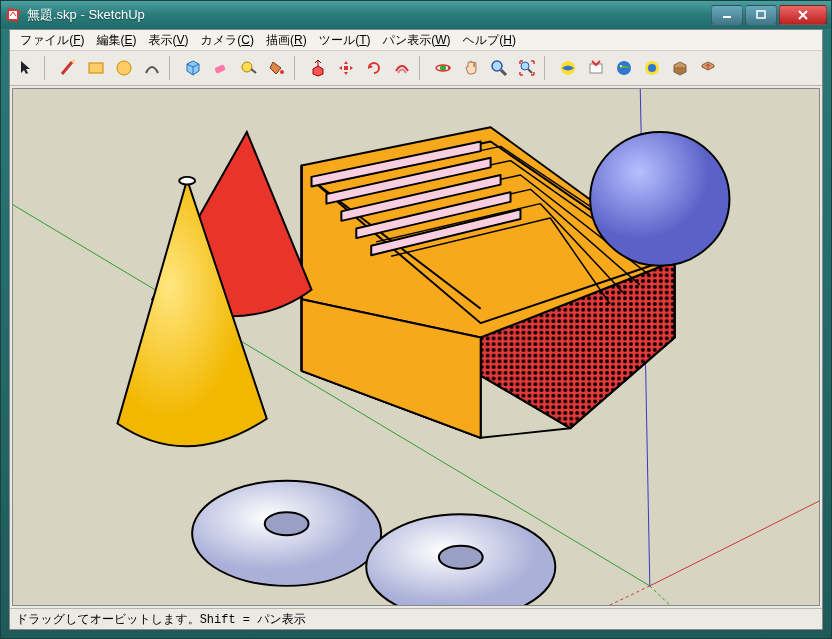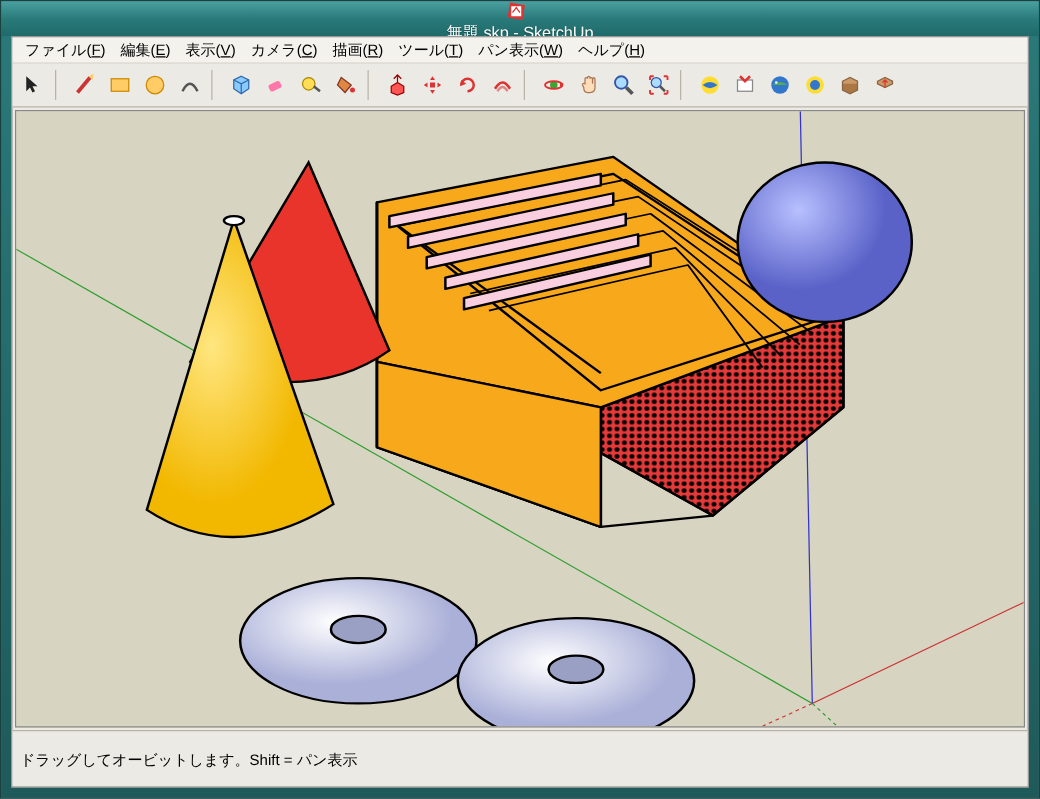--- a/index.html
+++ b/index.html
@@ -1,32 +1,32 @@
 <!DOCTYPE html>
 <html><head>
 <meta charset="utf-8">
 <style>
   html,body{margin:0;padding:0;font-family:"MS UI Gothic","Meiryo",sans-serif;font-size:12px;background:#5a8a8a;}
   .window{width:832px;height:639px;position:relative;background:linear-gradient(to bottom,#2a7a7a 0,#1f5a5a 100%);border:1px solid #1a4040;box-sizing:border-box;}
-  .titlebar{height:28px;background:linear-gradient(to bottom,#4aa0a0 0,#2a7a7a 50%,#1f6a6a 100%);display:flex;align-items:center;padding:0 4px;color:#fff;flex-direction:column;}
+  .titlebar{height:28px;background:linear-gradient(to bottom,#4aa0a0 0,#2a7a7a 50%,#1f6a6a 100%);display:flex;align-items:center;padding:0 4px;color:#fff;}
   .titlebar .appicon{width:16px;height:16px;margin-right:6px;display:flex;align-items:center;justify-content:center;}
   .titlebar .title{flex:1;font-size:13px;text-shadow:0 1px 1px rgba(0,0,0,.4);}
   .winbtns{display:flex;gap:2px;}
   .winbtn{width:30px;height:18px;border-radius:3px;display:flex;align-items:center;justify-content:center;font-size:11px;color:#fff;border:1px solid rgba(0,0,0,.3);}
   .winbtn.min,.winbtn.max{background:linear-gradient(to bottom,#6ab 0,#478 100%);}
   .winbtn.close{background:linear-gradient(to bottom,#e66 0,#b22 100%);width:46px;}
   .client{position:absolute;left:8px;right:8px;top:28px;bottom:8px;background:#eceae4;border:1px solid #888;box-sizing:border-box;display:flex;flex-direction:column;}
   .menubar{height:20px;background:#f4f2ec;border-bottom:1px solid #d4d0c8;display:flex;align-items:center;padding:0 4px;font-size:12px;}
   .menubar .menuitem{padding:2px 6px;cursor:default;}
   .menubar .menuitem u{text-decoration:underline;}
   .toolbar{height:30px;background:#eceae4;border-bottom:1px solid #b8b4a8;display:flex;align-items:center;padding:2px 4px;gap:2px;}
   .tbtn{width:24px;height:24px;display:flex;align-items:center;justify-content:center;border:1px solid transparent;border-radius:2px;}
   .tsep{width:6px;height:24px;border-left:1px solid #b8b4a8;margin:0 2px;}
   .viewport{flex:1;position:relative;background:#d7d4c2;border:1px solid #888;margin:2px;overflow:hidden;}
-  .statusbar{height:20px;background:#eceae4;border-top:1px solid #b8b4a8;display:flex;align-items:flex-end;padding:12px 6px;font-size:12px;}
+  .statusbar{height:20px;background:#eceae4;border-top:1px solid #b8b4a8;display:flex;align-items:center;padding:0 6px;font-size:12px;font-family:Liberation Mono, monospace;}
   svg{display:block;}
 </style>
 </head>
 <body>
 
 <div class="window">
 
   <div class="titlebar">
     <span class="appicon">
       <svg width="16" height="16">

